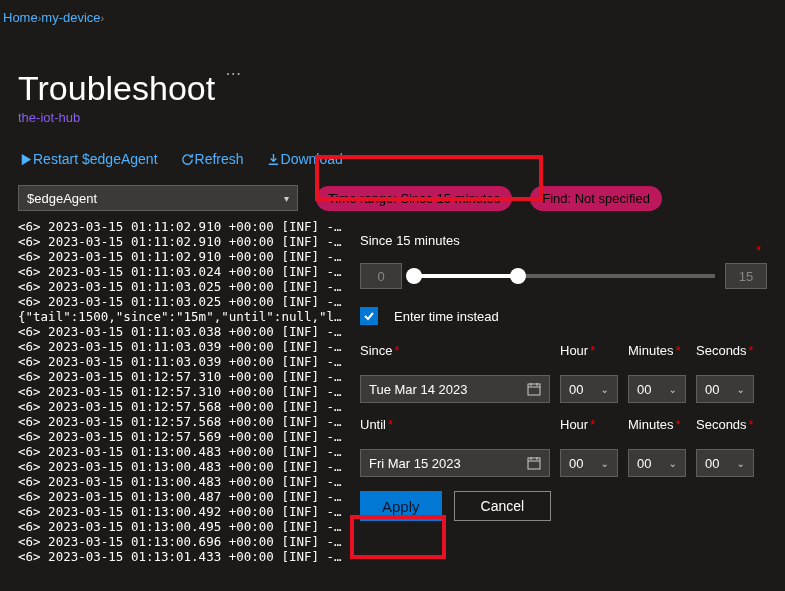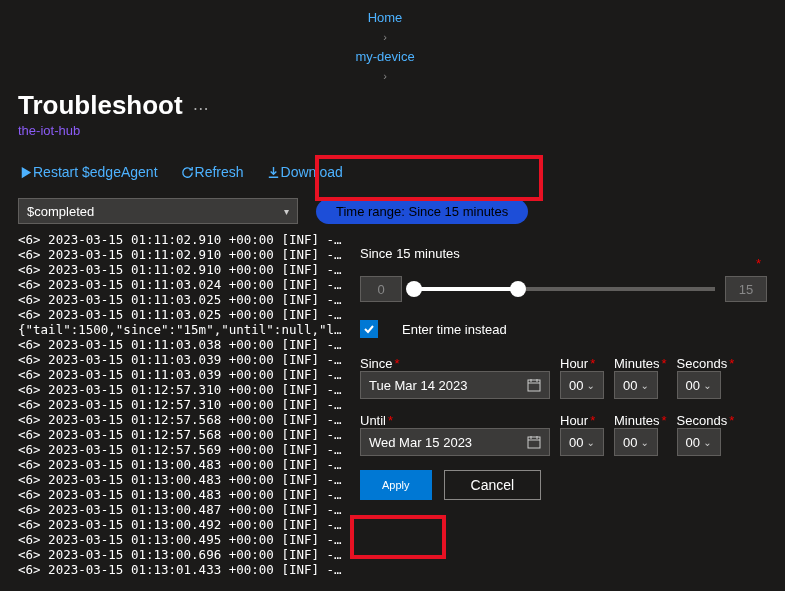--- a/index.html
+++ b/index.html
@@ -12,32 +12,30 @@
     height: 591px;
     overflow: hidden;
     position: relative;
   }
   .breadcrumb {
     padding: 10px 18px 4px 3px;
     font-size: 13px;
     color: #4db2ff;
     display: flex;
     align-items: center;
-    gap: 6px;
-    flex-direction: column;
   }
   .breadcrumb a { color: #4db2ff; cursor: pointer; }
   .breadcrumb .chev { color: #888; font-size: 11px; }
   .title-row {
     padding: 4px 18px 2px 18px;
     display: flex;
     align-items: center;
     gap: 10px;
   }
-  .title-row h1 { font-size: 26px; font-weight: 700; }
+  .title-row h1 { font-size: 34px; font-weight: 400; margin-top: 36px; }
   .ellipsis { color: #aaa; font-size: 16px; position: relative; top: 3px; }
   .subtitle { padding: 0 18px 20px 18px; color: #8b5cf6; font-size: 13px; }
   .toolbar {
     padding: 6px 18px 12px 18px;
     display: flex;
     align-items: center;
     gap: 22px;
     font-size: 14px;
   }
   .toolbar-item { display: flex; align-items: center; color: #4db2ff; cursor: pointer; }
@@ -55,24 +53,24 @@
     border: 1px solid #605e5c;
     padding: 4px 8px;
     width: 280px;
     height: 26px;
     display: flex;
     align-items: center;
     justify-content: space-between;
     font-size: 13px;
   }
   .pill {
-    background: #1d4ed8;
+    background: #be185d;
     color: #000;
     border-radius: 16px;
-    padding: 5px 20px;
+    padding: 5px 12px;
     font-size: 13px;
     cursor: pointer;
     white-space: nowrap;
   }
   .highlight-box {
     position: absolute;
     border: 4px solid #e81123;
     pointer-events: none;
     z-index: 50;
   }
@@ -102,38 +100,38 @@
     width: 42px; height: 26px; background: #3b3a39; border: 1px solid #605e5c;
     color: #888; display: flex; align-items: center; justify-content: center; font-size: 13px;
   }
   .slider-track {
     flex: 1; height: 4px; background: #605e5c; position: relative;
   }
   .slider-fill { position: absolute; left:0; top:0; height:100%; width:35%; background:#fff; }
   .slider-thumb {
     position:absolute; top:-6px; width:16px; height:16px; border-radius:50%; background:#fff;
   }
-  .ck-row { display:flex; align-items:center; gap:24px; margin-bottom:18px; }
+  .ck-row { display:flex; align-items:center; gap:16px; margin-bottom:18px; }
   .ck {
     width:18px; height:18px; background:#0078d4; display:flex; align-items:center; justify-content:center;
   }
   .ck svg { width:12px; height:12px; }
   .field-grid { display:flex; gap:10px; margin-bottom:14px; align-items:flex-end; }
-  .fg-col { display:flex; flex-direction:column; gap:0; font-size:13px; }
+  .fg-col { display:flex; flex-direction:column; gap:17px; font-size:13px; }
   .fg-label { font-size:13px; }
   .red-ast { color:#e00; margin-left:2px; }
   .date-box, .sel-box {
     background:#3b3a39; border:1px solid #605e5c; color:#fff; height:28px;
     display:flex; align-items:center; justify-content:space-between; padding:0 8px; font-size:13px;
   }
   .date-box { width:190px;align-items:center; }
-  .sel-box { width:44px; }
+  .sel-box { width:58px; }
   .btn-row { display:flex; gap:12px; margin-top:6px; }
   .btn-primary {
-    background:#0078d4; color:#ffffff; border:none; padding:6px 22px; font-size:11px; cursor:pointer;
+    background:#0078d4; color:#0f172a; border:none; padding:6px 22px; font-size:15px; cursor:pointer;
   }
   .btn-secondary {
     background:transparent; color:#fff; border:1px solid #8a8886; padding:6px 26px; font-size:14px; cursor:pointer;
   }
   .chev-down { font-size:10px; color:#ccc; }
   .cal-icon, .chev-icon { display:inline-flex; }
 </style>
 </head>
 <body>
 
@@ -166,24 +164,25 @@
   <div class="toolbar-item">
     <svg viewBox="0 0 16 16">
         <path fill="none" stroke="#4db2ff" stroke-width="1.5" d="M8 2v8m-3-3l3 3 3-3M3 13h10"></path>
       </svg>
     <span>Download</span>
   </div>
 </div>
 
 <div class="filter-row">
   <div class="select-box">
-    <span>$completed</span>
+    <span>$edgeAgent</span>
     <span class="chev-down">▾</span>
   </div>
   <div class="pill">Time range: Since 15 minutes</div>
+  <div class="pill">Find: Not specified</div>
 </div>
 
 <div class="content-row">
   <div class="logs" id="log-container">
       <div>&lt;6&gt; 2023-03-15 01:11:02.910 +00:00 [INF] - Received direct method call...</div>
       <div>&lt;6&gt; 2023-03-15 01:11:02.910 +00:00 [INF] - Received request Restart...</div>
       <div>&lt;6&gt; 2023-03-15 01:11:02.910 +00:00 [INF] - Successfully handled req...</div>
       <div>&lt;6&gt; 2023-03-15 01:11:03.024 +00:00 [INF] - Received direct method...</div>
       <div>&lt;6&gt; 2023-03-15 01:11:03.025 +00:00 [INF] - Received request GetMod...</div>
       <div>&lt;6&gt; 2023-03-15 01:11:03.025 +00:00 [INF] - Processing request to g...</div>
@@ -262,21 +261,21 @@
             <span>00</span>
             <span class="chev-down">⌄</span>
           </div>
       </div>
     </div>
 
     <div class="field-grid">
       <div class="fg-col">
         <span class="fg-label"><span>Until</span><span class="red-ast">*</span></span>
         <div class="date-box">
-          <span>Wed Mar 15 2023</span>
+          <span>Fri Mar 15 2023</span>
           <span class="cal-icon">
             <svg width="14" height="14" viewBox="0 0 14 14">
                 <rect x="1" y="2" width="12" height="11" fill="none" stroke="#ccc"></rect>
                 <path stroke="#ccc" d="M1 5h12M4 1v3M10 1v3"></path>
               </svg>
           </span>
         </div>
       </div>
       <div class="fg-col">
         <span class="fg-label"><span>Hour</span><span class="red-ast">*</span></span>

